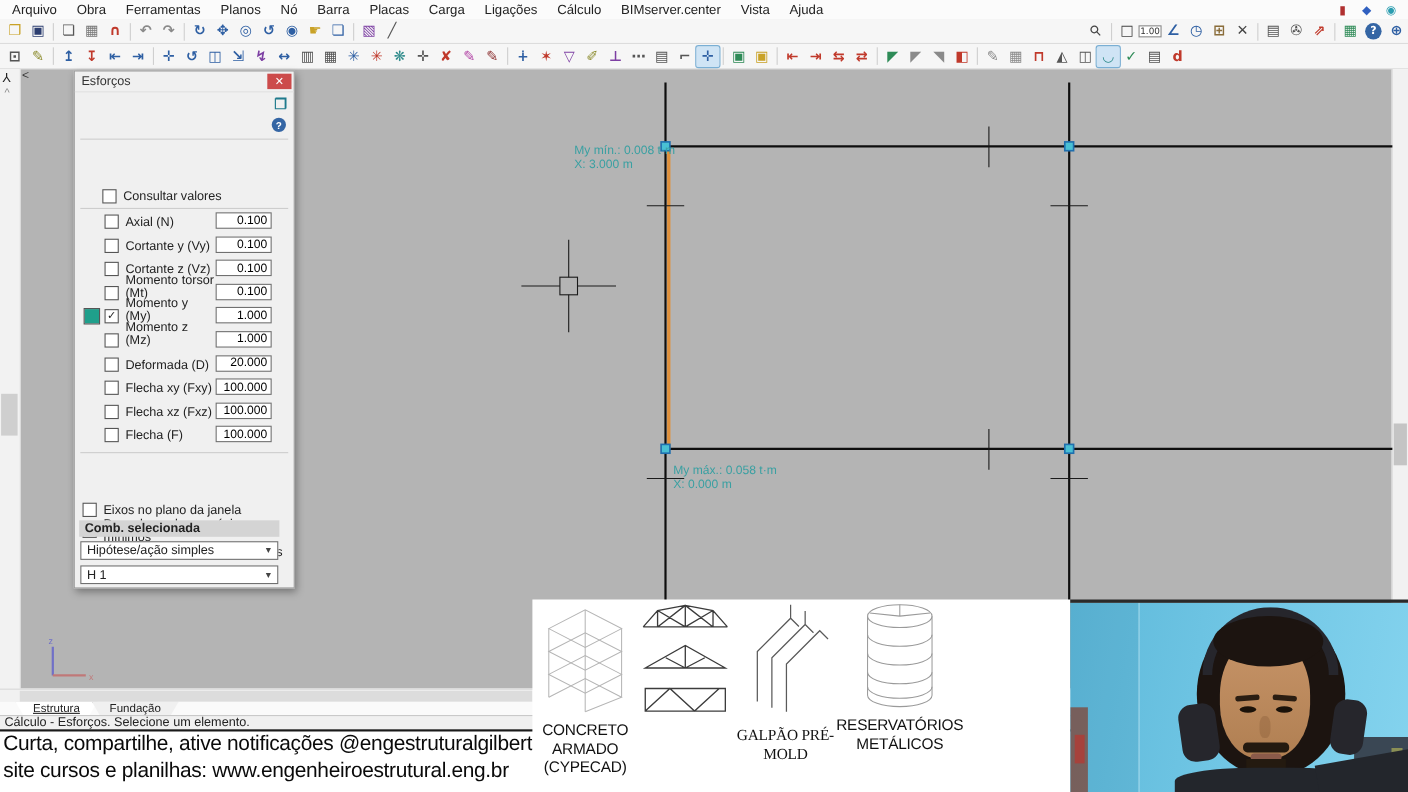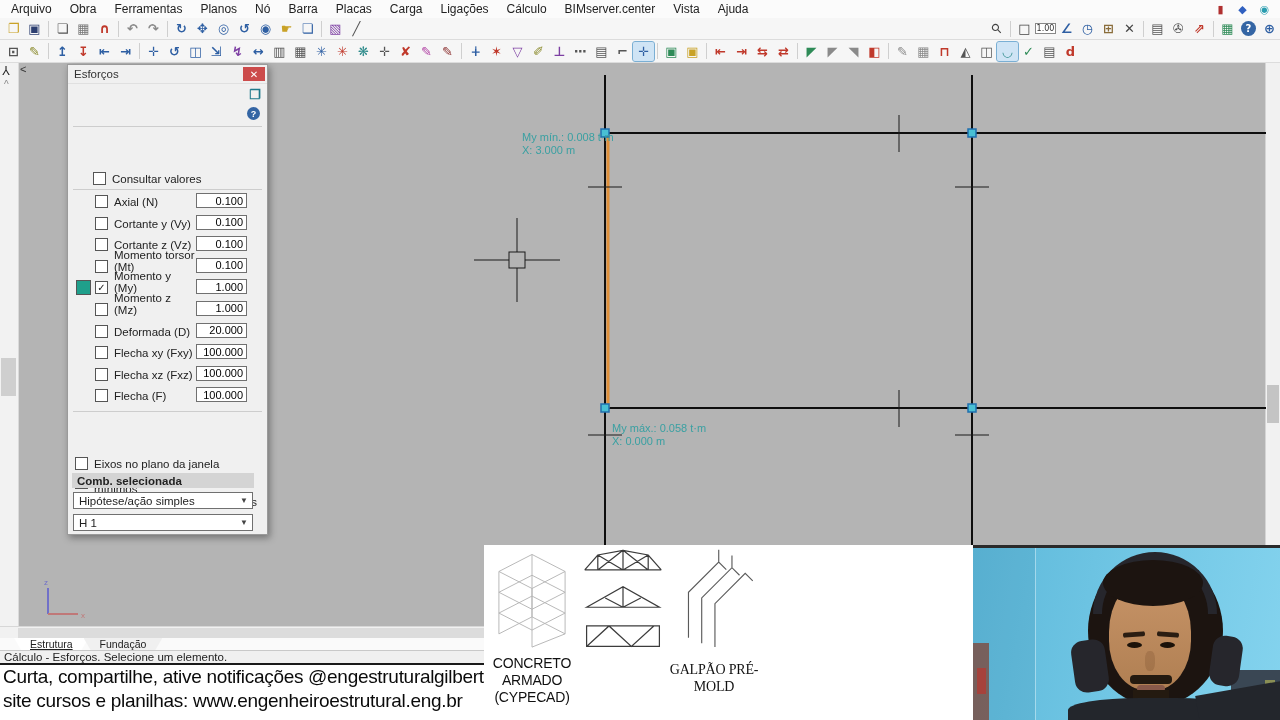--- a/index.html
+++ b/index.html
@@ -439,20 +439,31 @@
   <div class="promo-item" style="width:96px;font-family:Liberation Serif, serif;">
     <div class="promo-icon">
       <svg width="88" height="104" viewBox="0 0 90 110" fill="none" stroke="#5a5a5a" stroke-width="1.2">
         <path d="M18 98 V50 L50 18 L58 26 M50 18 V5"></path>
         <path d="M32 104 V56 L64 24 L72 32 M64 24 V11"></path>
         <path d="M46 108 V62 L78 30 L86 38"></path>
       </svg>
     </div>
     <div class="promo-label" style="margin-top:12px;">GALPÃO PRÉ-MOLD</div>
   </div>
+  <div class="promo-item" style="width:112px;">
+    <div class="promo-icon">
+      <svg width="92" height="104" viewBox="0 0 90 110" fill="none" stroke="#9a9a9a" stroke-width="1">
+        <ellipse cx="45" cy="16" rx="31" ry="11"></ellipse>
+        <path d="M14 16 V92 M76 16 V92 M14 92 A31 11 0 0 0 76 92"></path>
+        <path d="M14 34 A31 11 0 0 0 76 34 M14 52 A31 11 0 0 0 76 52 M14 70 A31 11 0 0 0 76 70 M14 84 A31 11 0 0 0 76 84"></path>
+        <path d="M45 16 L16 13 M45 16 L74 13 M45 16 V5"></path>
+      </svg>
+    </div>
+    <div class="promo-label" style="margin-top:2px;">RESERVATÓRIOS METÁLICOS</div>
+  </div>
 </div>
 
 <div id="webcam">
   <div class="wc" style="left:0;top:0;width:62px;height:175px;background:rgba(0,60,90,.07);"></div>
   <div class="wc" style="left:62px;top:0;width:1px;height:175px;background:rgba(255,255,255,.4);"></div>
   <div class="wc" style="left:0;top:95px;width:16px;height:80px;background:#7d5148;opacity:.85;"></div>
   <div class="wc" style="left:4px;top:120px;width:9px;height:26px;background:#a6423c;"></div>
   <div class="wc" style="left:258px;top:122px;width:49px;height:53px;background:#3a4754;"></div>
   <div class="wc" style="left:264px;top:150px;width:26px;height:7px;background:#c9b24a;"></div>
   <div class="wc" style="left:292px;top:132px;width:10px;height:18px;background:#8a8f55;"></div>

